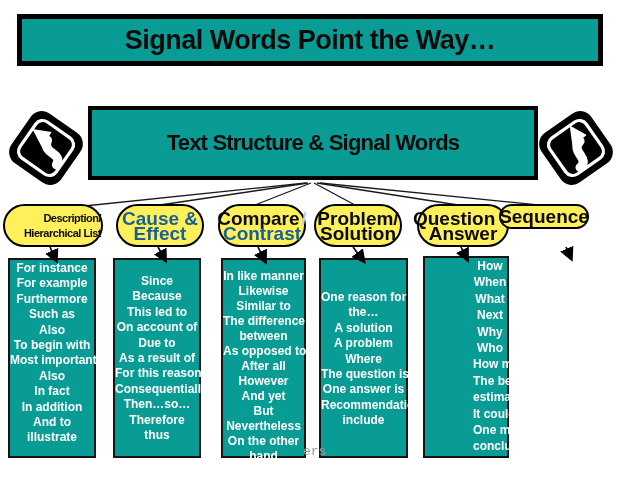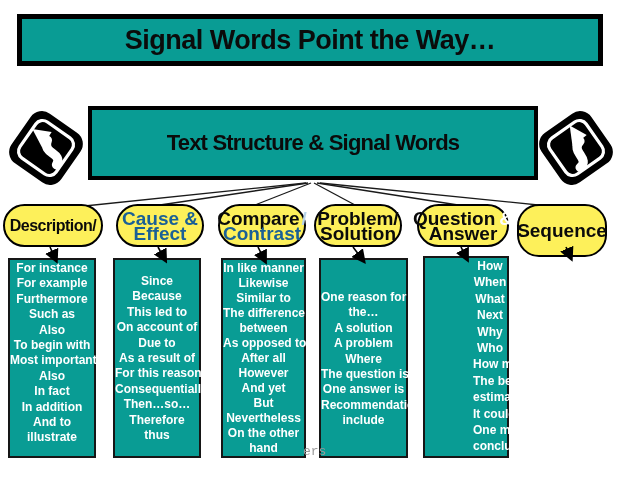--- a/index.html
+++ b/index.html
@@ -73,22 +73,23 @@
         <g transform="rotate(45 50 50)">
           <rect x="17" y="17" width="66" height="66" rx="15" fill="#000"></rect>
           <rect x="26" y="26" width="48" height="48" rx="9" fill="none" stroke="#fff" stroke-width="3.5"></rect>
         </g>
         <path d="M58,70 C68,58 44,56 53,42" fill="none" stroke="#fff" stroke-width="10" stroke-linecap="round"></path>
         <polygon points="39,27 59,34 46,49" fill="#fff"></polygon>
       </g>
     </svg>
   </div>
 
-  <div class="oval" style="left:3px;width:100px;font-size:16px;letter-spacing:-0.5px;">
+  <div class="oval" style="left:3px;width:100px;font-size:11px;letter-spacing:-0.5px;align-items:flex-end;">
     <div class="oval-line"><span class="lk">Description/</span></div>
+    <div class="oval-line"><span class="lk">Hierarchical List</span></div>
   </div>
 
   <div class="oval" style="left:116px;width:88px;">
     <div class="oval-line"><span class="lb">Cause &amp;</span></div>
     <div class="oval-line"><span class="lb">Effect</span></div>
   </div>
 
   <div class="oval" style="left:314px;width:88px;">
     <div class="oval-line"><span class="lk">Problem/</span></div>
     <div class="oval-line"><span class="lk">Solution</span></div>
@@ -97,21 +98,21 @@
   <div class="oval" style="left:218px;width:88px;">
     <div class="oval-line"><span class="lk">Compare</span><span class="lp">/</span></div>
     <div class="oval-line"><span class="lb">Contrast</span></div>
   </div>
 
   <div class="oval" style="left:417px;width:92px;">
     <div class="oval-line"><span class="lk">Question</span><span class="lw">&amp;</span></div>
     <div class="oval-line"><span class="lk">Answer</span></div>
   </div>
 
-  <div class="oval" style="left:517px;width:90px;height:53px;">
+  <div class="oval" style="left:499px;width:90px;height:25px;">
     <div class="oval-line"><span class="lk">Sequence</span></div>
   </div>
 
   <div class="col" style="left:8px;width:88px;padding-top:1px;">
     <div class="colwords">For instance
 For example
 Furthermore
 Such as
 Also
 To begin with
@@ -128,21 +129,21 @@
 This led to
 On account of
 Due to
 As a result of
 For this reason
 Consequentially
 Then…so…
 Therefore
 thus</div>
   </div>
-  <div class="col" style="left:221px;width:85px;padding-top:1px;">
+  <div class="col" style="left:221px;width:85px;padding-top:9px;">
     <div class="colwords" style="line-height:15px;">In like manner
 Likewise
 Similar to
 The difference
 between
 As opposed to
 After all
 However
 And yet
 But

